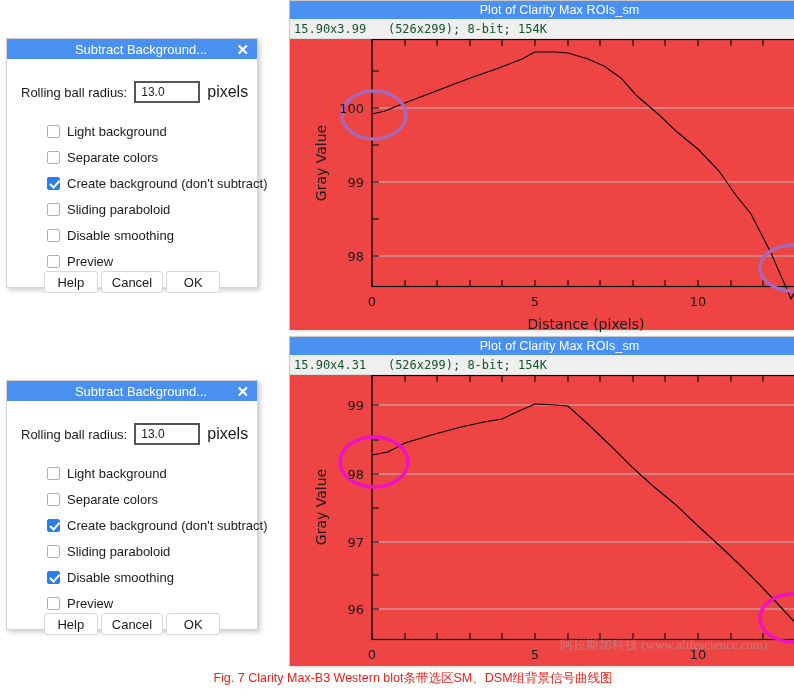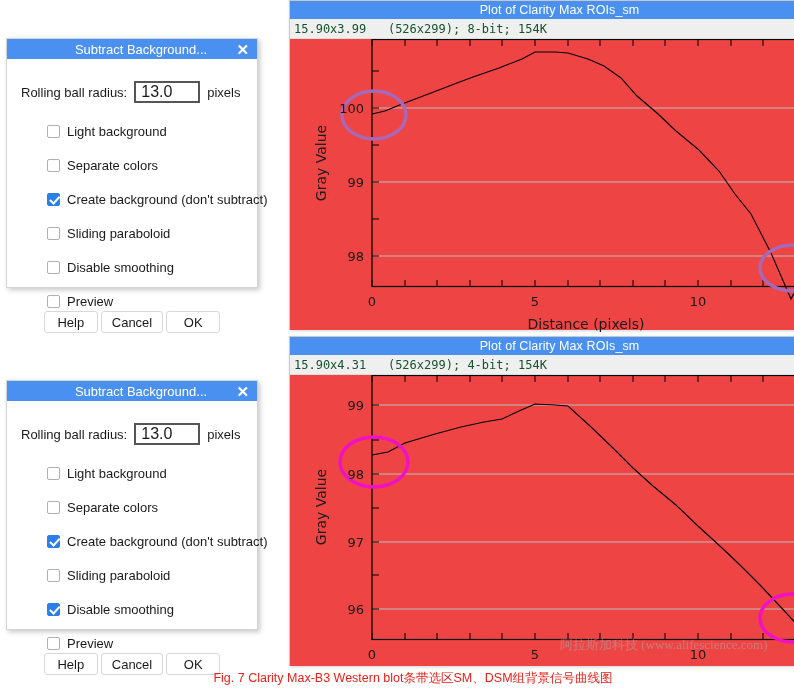--- a/index.html
+++ b/index.html
@@ -122,29 +122,29 @@
     margin-bottom: 18px;
     padding-left: 2px;
   }
   .radius-label { font-size: 13px; color: #1a1a1a; white-space: nowrap; }
   .radius-input {
     width: 66px;
     height: 22px;
     border: 2px solid #555555;
     background: #ffffff;
     font-family: "Liberation Sans", sans-serif;
-    font-size: 16px;
+    font-size: 12px;
     color: #1a1a1a;
     padding: 0 5px;
     box-sizing: border-box;
     outline: none;
   }
-  .radius-unit { font-size: 13px; color: #1a1a1a; }
-
-  .checks { padding-left: 28px; display: flex; flex-direction: column; gap: 14px; }
+  .radius-unit { font-size: 16px; color: #1a1a1a; }
+
+  .checks { padding-left: 28px; display: flex; flex-direction: column; gap: 6px; }
   .check-row {
     display: flex;
     align-items: center;
     gap: 7px;
     height: 20px;
     cursor: pointer;
   }
   .cbox {
     width: 13px;
     height: 13px;
@@ -312,21 +312,21 @@
     </svg>
   </div>
 </div>
 
 <div class="plot-window bot">
   <div class="titlebar">
     <span class="title-text">Plot of Clarity Max ROIs_sm</span>
     <span class="close-x">✕</span>
   </div>
   <div class="infobar">
-    <span>15.90x4.31   (526x299); 4-bit; 154K</span>
+    <span>15.90x4.31   (526x299); 8-bit; 154K</span>
   </div>
   <div class="canvas-area">
     <svg width="539" height="293" viewBox="0 0 539 293">
 
       <g stroke="#bdbdbd" stroke-width="1">
         <line x1="82" y1="30" x2="511" y2="30"></line>
         <line x1="82" y1="99" x2="511" y2="99"></line>
         <line x1="82" y1="167" x2="511" y2="167"></line>
         <line x1="82" y1="234" x2="511" y2="234"></line>
       </g>

